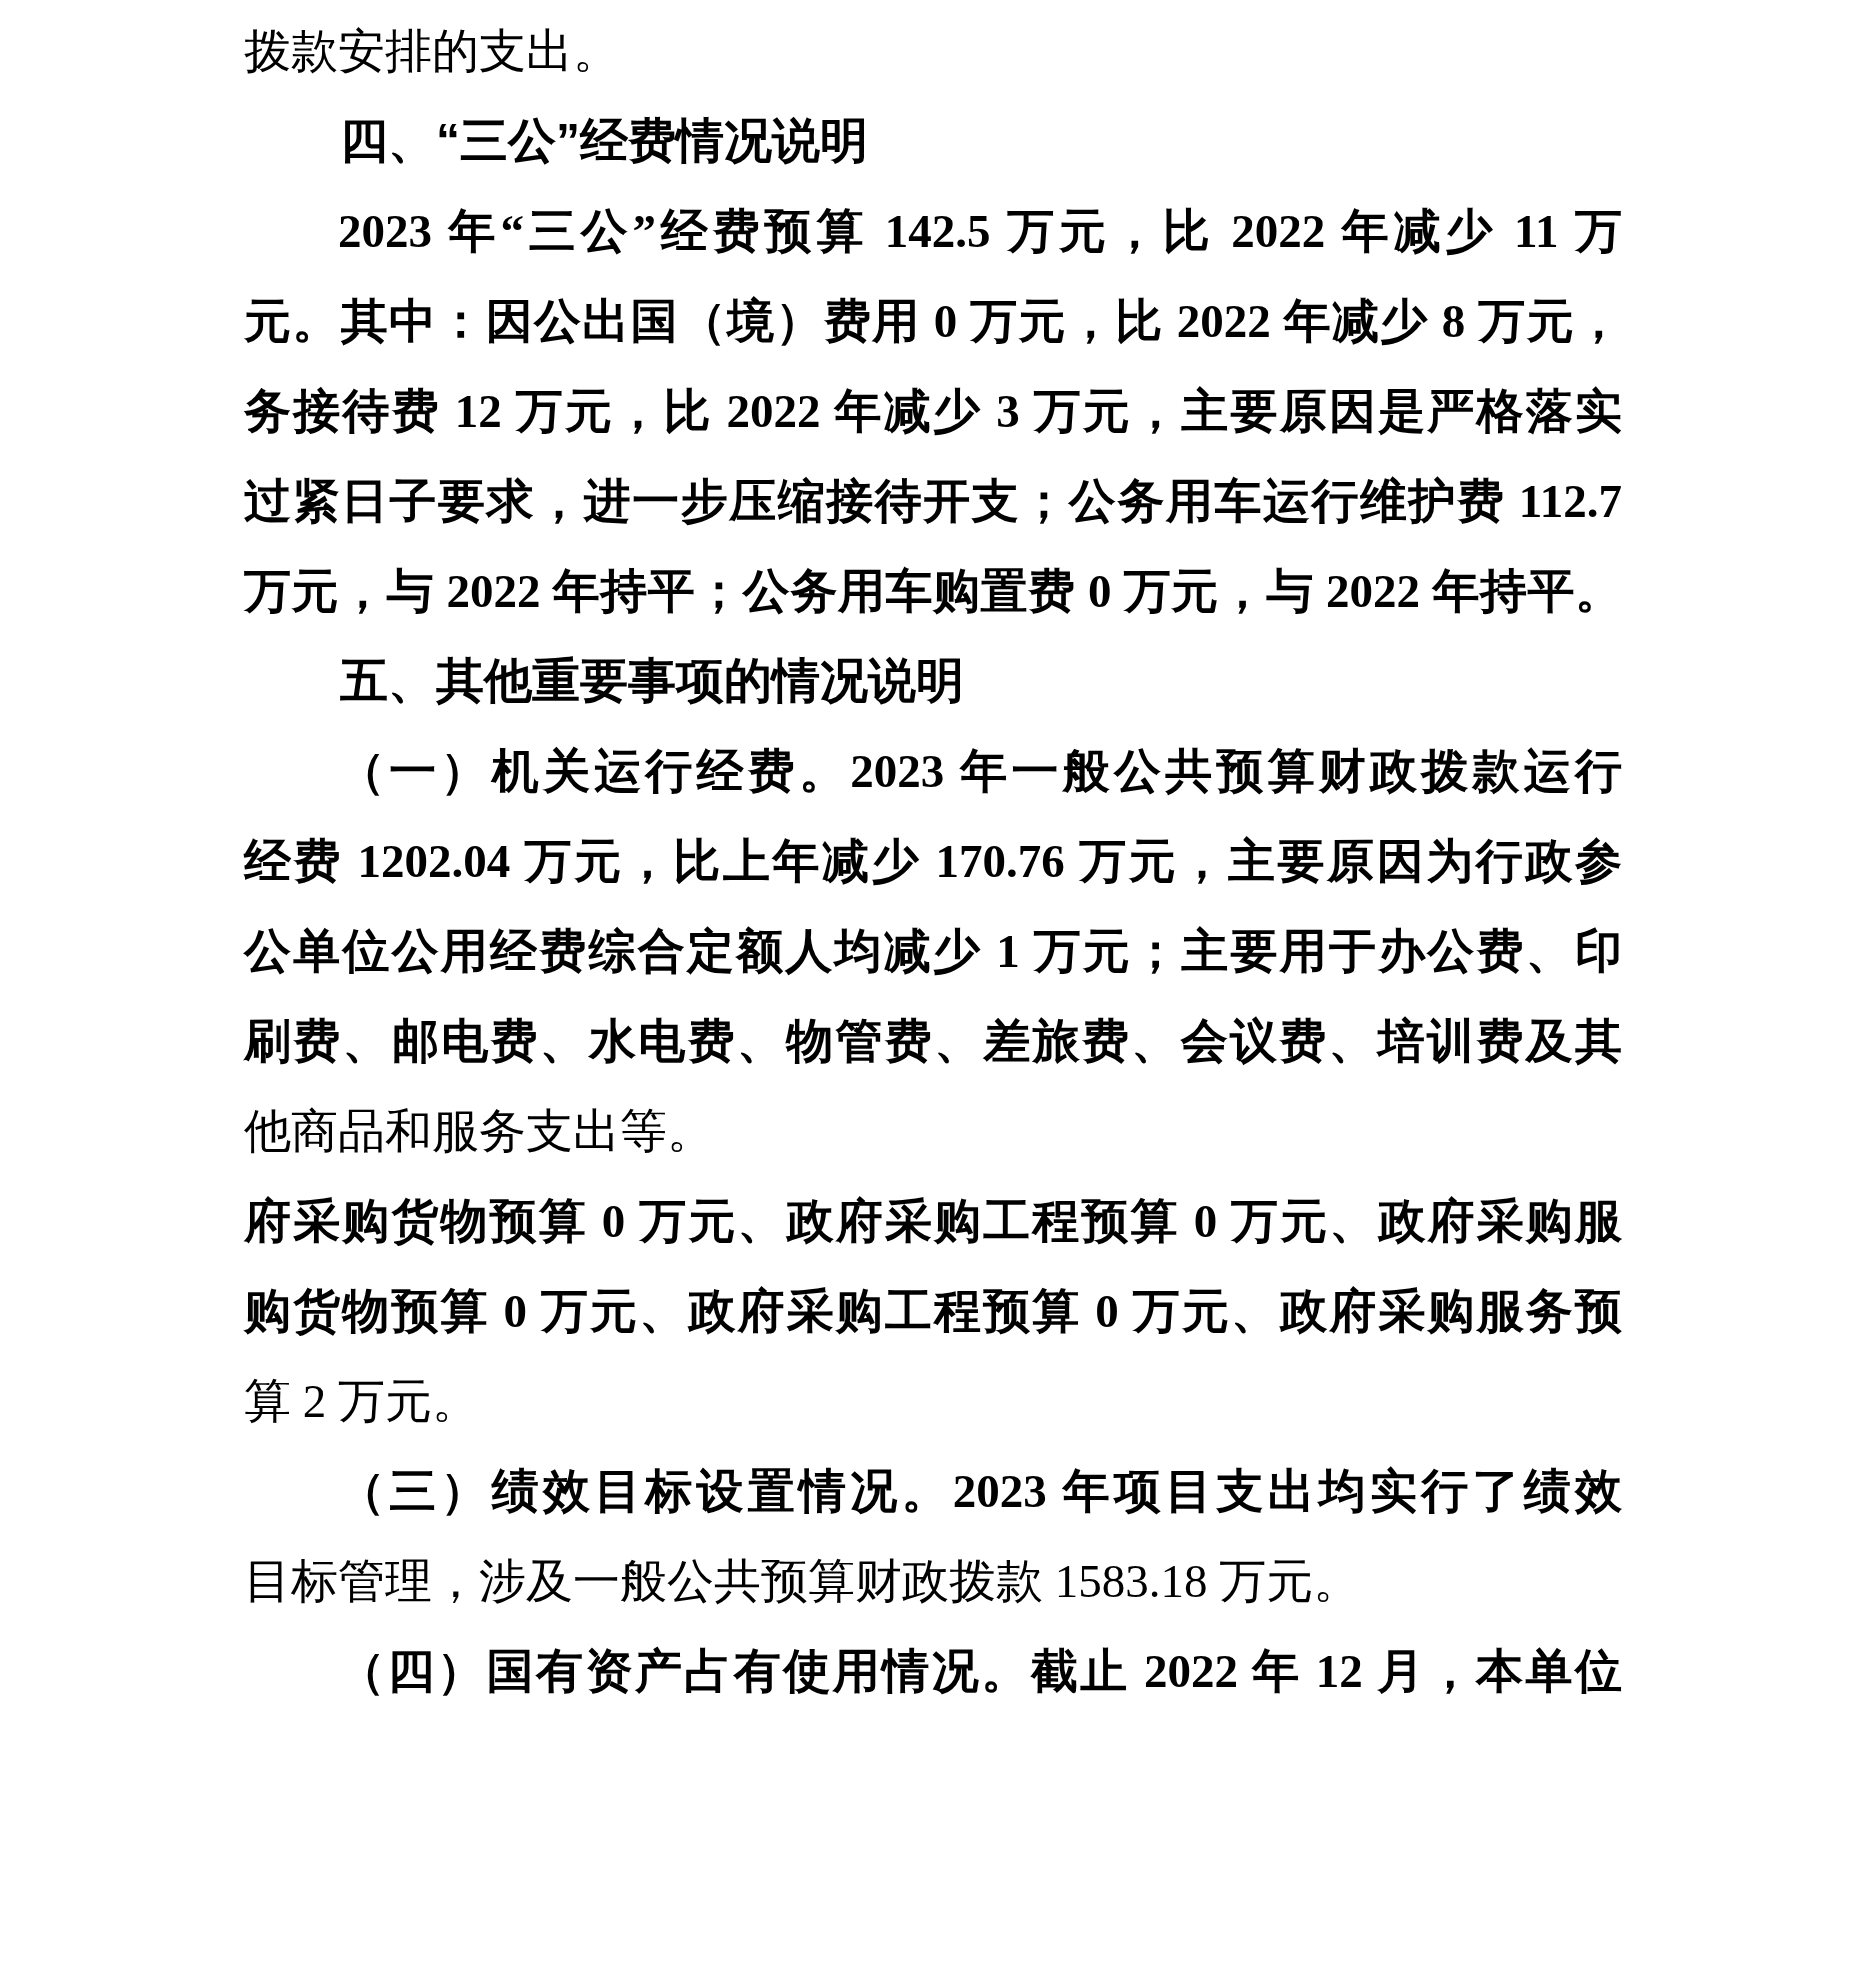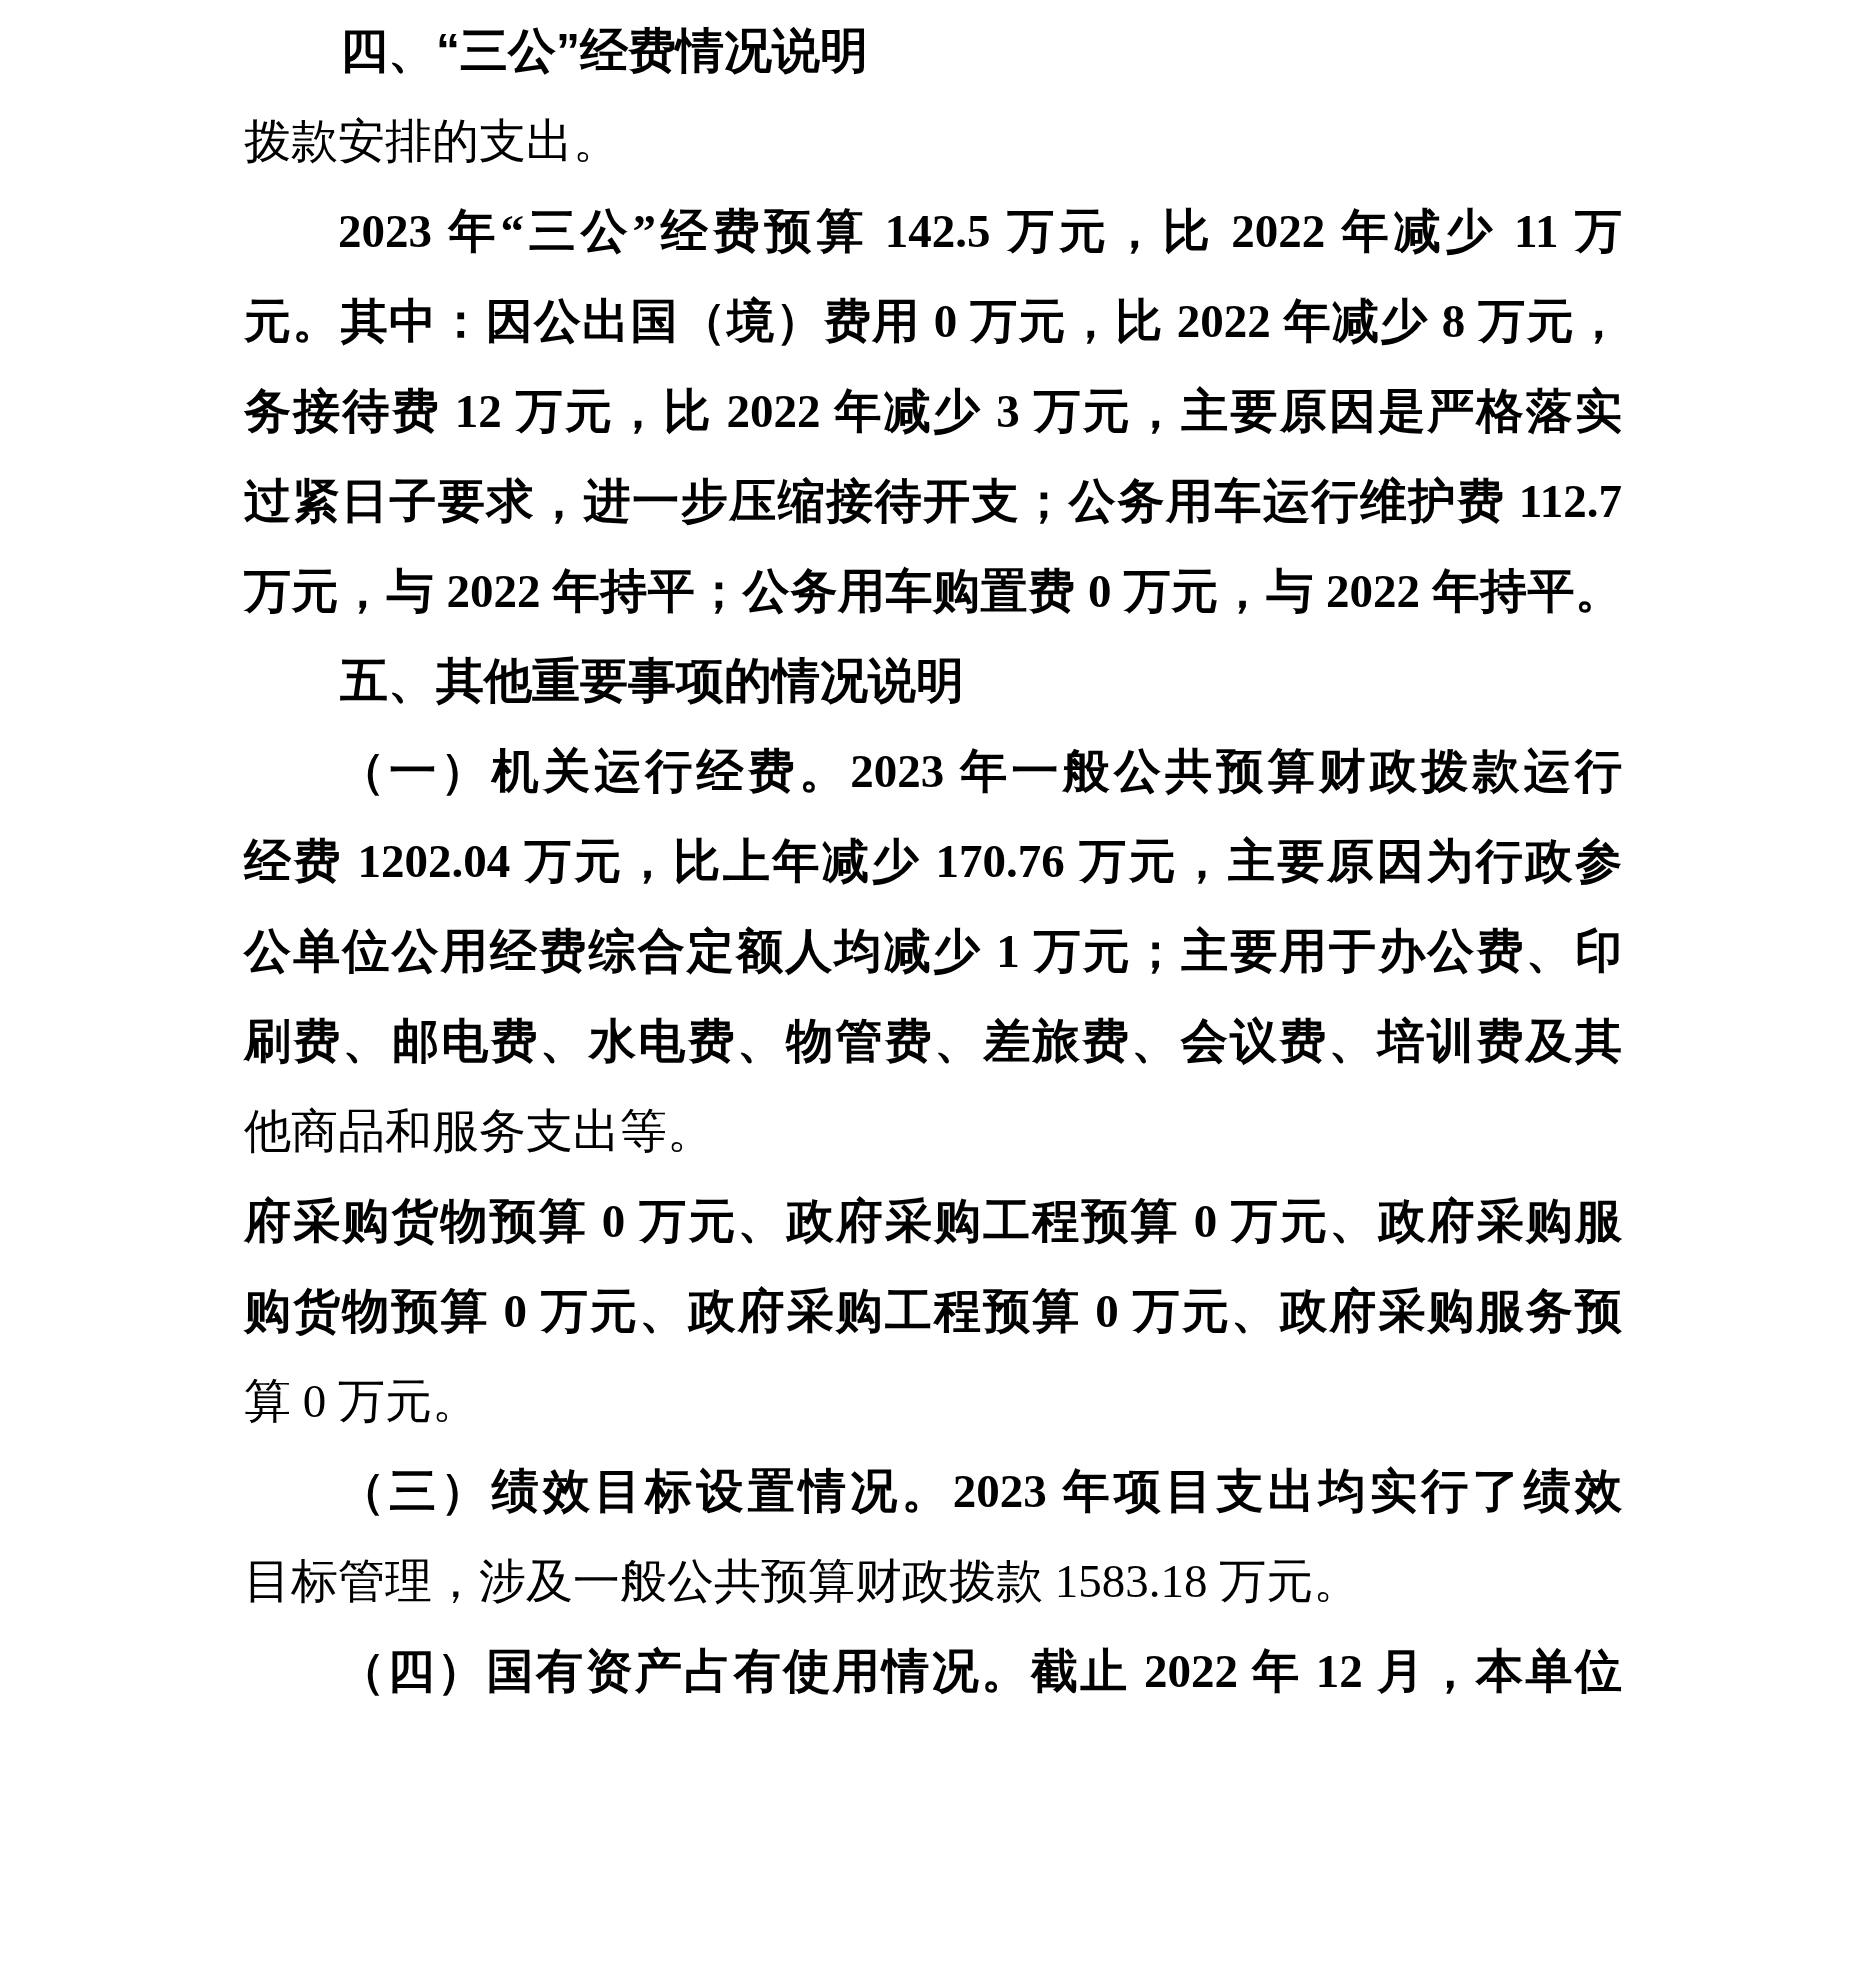--- a/index.html
+++ b/index.html
@@ -37,34 +37,34 @@
     text-align: justify;
     text-align-last: justify;
     font-weight: bold;
   }
 </style>
 </head>
 <body>
 
 <div class="page">
   <div class="body-area" id="lines-container">
+      <div class="line">拨款安排的支出。</div>
       <div class="line heading indent">四、“三公”经费情况说明</div>
-      <div class="line">拨款安排的支出。</div>
       <div class="line indent fill">2023 年“三公”经费预算 142.5 万元，比 2022 年减少 11 万</div>
       <div class="line fill">元。其中：因公出国（境）费用 0 万元，比 2022 年减少 8 万元，</div>
       <div class="line fill">务接待费 12 万元，比 2022 年减少 3 万元，主要原因是严格落实</div>
       <div class="line fill">过紧日子要求，进一步压缩接待开支；公务用车运行维护费 112.7</div>
       <div class="line fill">万元，与 2022 年持平；公务用车购置费 0 万元，与 2022 年持平。</div>
       <div class="line heading indent">五、其他重要事项的情况说明</div>
       <div class="line indent fill">（一）机关运行经费。2023 年一般公共预算财政拨款运行</div>
       <div class="line fill">经费 1202.04 万元，比上年减少 170.76 万元，主要原因为行政参</div>
       <div class="line fill">公单位公用经费综合定额人均减少 1 万元；主要用于办公费、印</div>
       <div class="line fill">刷费、邮电费、水电费、物管费、差旅费、会议费、培训费及其</div>
       <div class="line">他商品和服务支出等。</div>
       <div class="line fill">府采购货物预算 0 万元、政府采购工程预算 0 万元、政府采购服</div>
       <div class="line fill">购货物预算 0 万元、政府采购工程预算 0 万元、政府采购服务预</div>
-      <div class="line">算 0 万元。</div>
+      <div class="line">算 2 万元。</div>
       <div class="line indent fill">（三）绩效目标设置情况。2023 年项目支出均实行了绩效</div>
       <div class="line">目标管理，涉及一般公共预算财政拨款 1583.18 万元。</div>
       <div class="line indent fill">（四）国有资产占有使用情况。截止 2022 年 12 月，本单位</div>
     </div>
 </div>
 
 
 </body></html>

